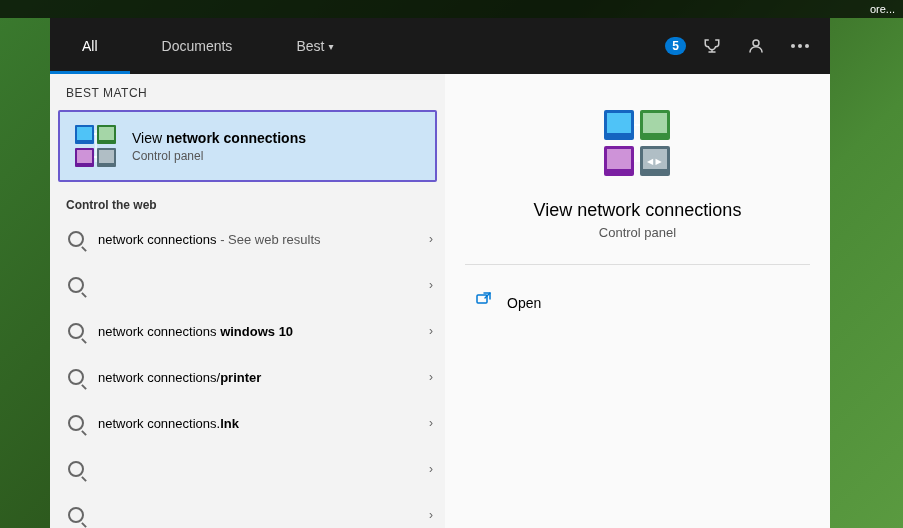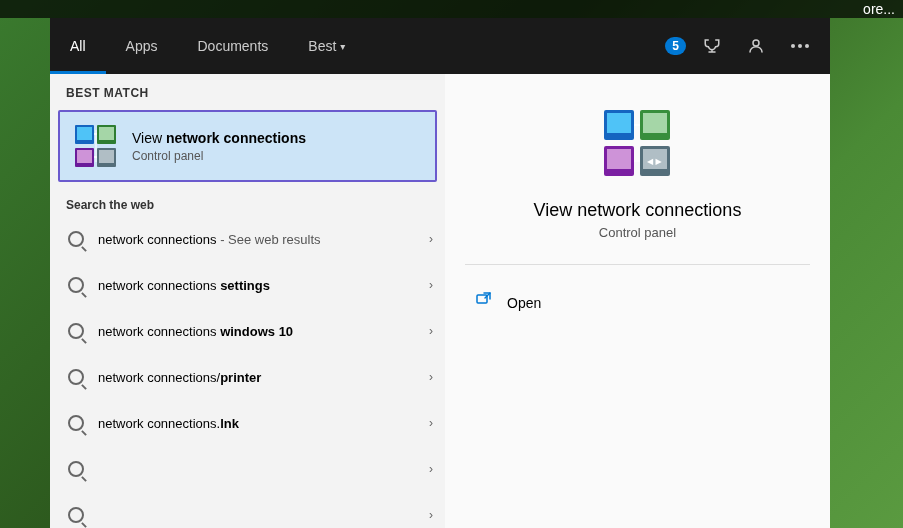--- a/index.html
+++ b/index.html
@@ -31,21 +31,21 @@
       justify-content: flex-end;
       padding: 0 8px;
       position: absolute;
       top: 0;
       left: 0;
       z-index: 20;
     }
 
     .top-bar-text {
       color: #fff;
-      font-size: 14px;
+      font-size: 11px;
     }
 
     
     .main-container {
       position: absolute;
       top: 18px;
       left: 50px;
       width: 780px;
       height: 510px;
       display: flex;
@@ -59,21 +59,21 @@
       height: 56px;
       background: #1a1a1a;
       display: flex;
       align-items: center;
       padding: 0 0;
       flex-shrink: 0;
     }
 
     .nav-tab {
       height: 100%;
-      padding: 0 20px;
+      padding: 0 32px;
       display: flex;
       align-items: center;
       color: #ccc;
       font-size: 14px;
       cursor: pointer;
       position: relative;
       white-space: nowrap;
     }
 
     .nav-tab.active {
@@ -140,21 +140,21 @@
       width: 395px;
       background: #f3f3f3;
       display: flex;
       flex-direction: column;
       flex-shrink: 0;
     }
 
     .section-label {
       padding: 12px 16px 6px 16px;
       font-size: 12px;
-      font-weight: 700;
+      font-weight: 400;
       color: #333;
       text-transform: uppercase;
       letter-spacing: 0.5px;
     }
 
     
     .best-match-item {
       margin: 4px 8px 8px 8px;
       background: #cce4f7;
       border: 2px solid #6a5acd;
@@ -347,23 +347,20 @@
 
 <div class="top-bar">
   <span class="top-bar-text">ore...</span>
 </div>
 
 <div class="main-container">
 
   <div class="nav-bar">
     <div class="nav-tab active">
       <span class="tab-label">All</span>
-    </div>
-    <div class="nav-tab">
-      <span class="tab-label">Apps</span>
     </div>
     <div class="nav-tab">
       <span class="tab-label">Documents</span>
     </div>
     <div class="nav-tab">
       <span class="tab-label">Best</span>
       <span class="more-arrow">▾</span>
     </div>
     <div class="nav-right">
       <span class="nav-badge">5</span>
@@ -421,38 +418,35 @@
           </svg>
         </div>
         <div class="best-match-text">
           <div class="best-match-title">
             <span>View </span><strong>network connections</strong>
           </div>
           <div class="best-match-sub">Control panel</div>
         </div>
       </div>
 
-      <div class="web-section-label">Search the web</div>
+      <div class="web-section-label">Control the web</div>
 
       <div class="search-item">
         <div class="search-icon-wrap">
           <div class="search-loop"></div>
         </div>
         <div class="search-item-text">
           network connections<span class="search-item-sub"> - See web results</span>
         </div>
         <div class="search-item-arrow">›</div>
       </div>
 
       <div class="search-item">
         <div class="search-icon-wrap">
           <div class="search-loop"></div>
-        </div>
-        <div class="search-item-text">
-          network connections <span class="highlight">settings</span>
         </div>
         <div class="search-item-arrow">›</div>
       </div>
 
       <div class="search-item">
         <div class="search-icon-wrap">
           <div class="search-loop"></div>
         </div>
         <div class="search-item-text">
           network connections <span class="highlight">windows 10</span>

